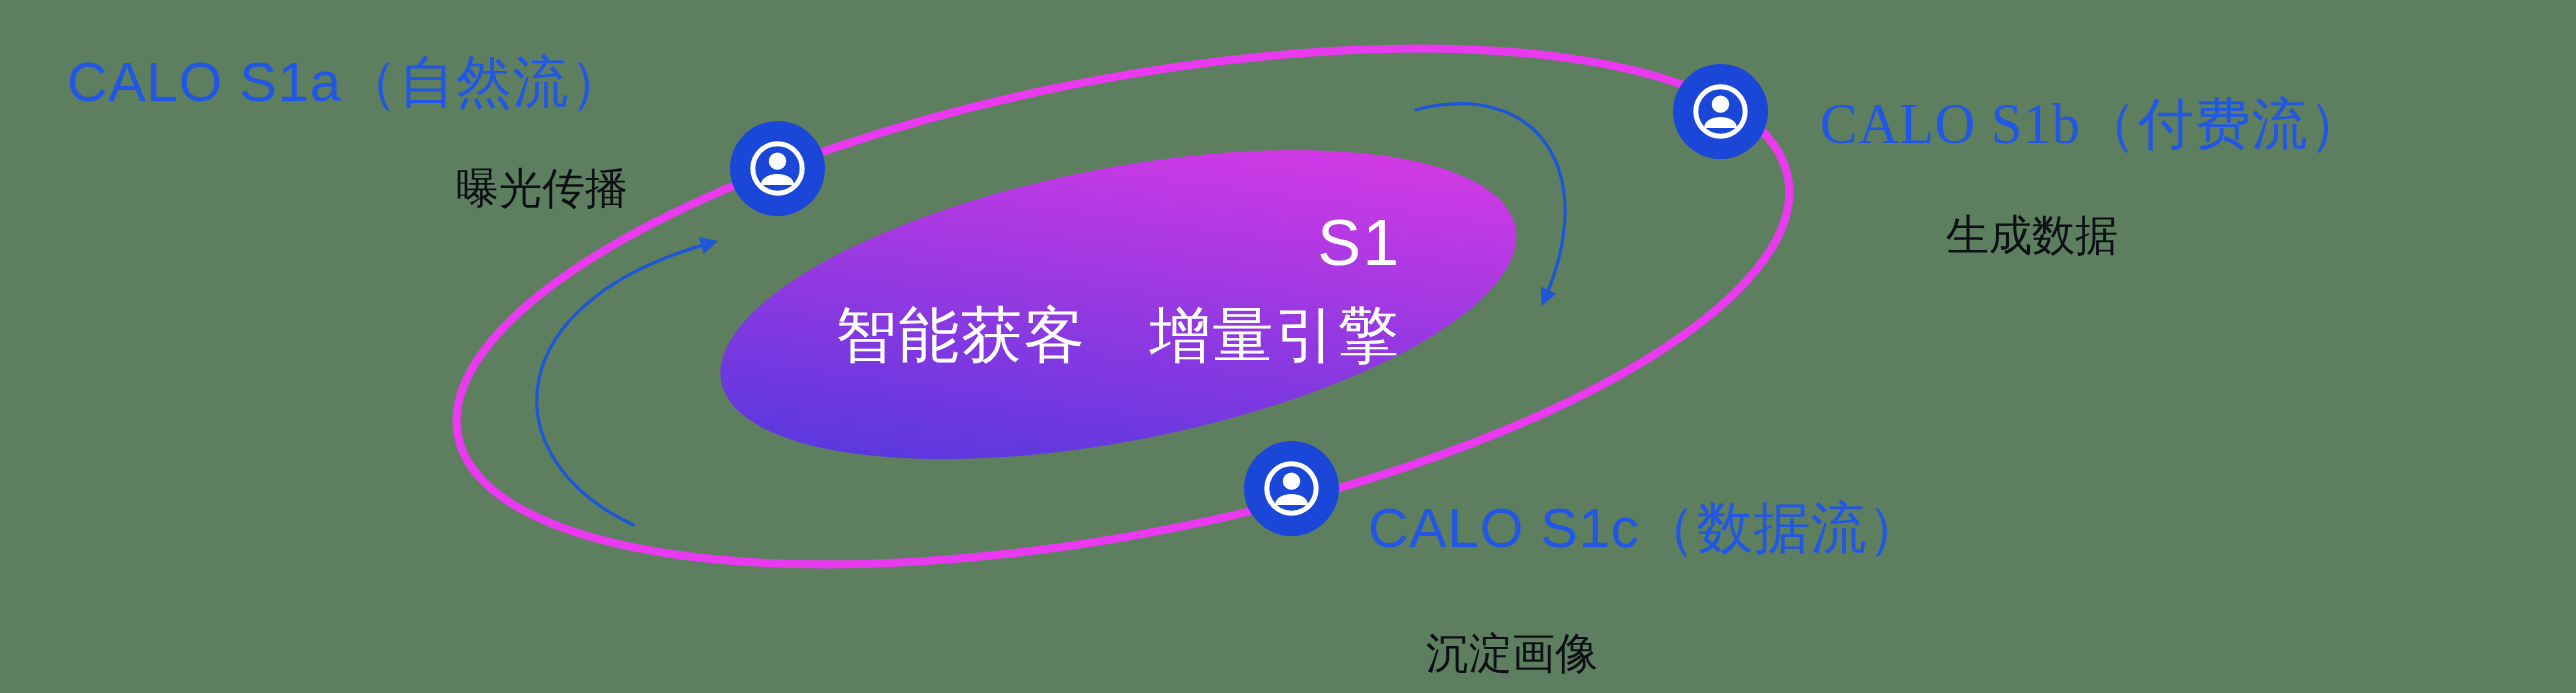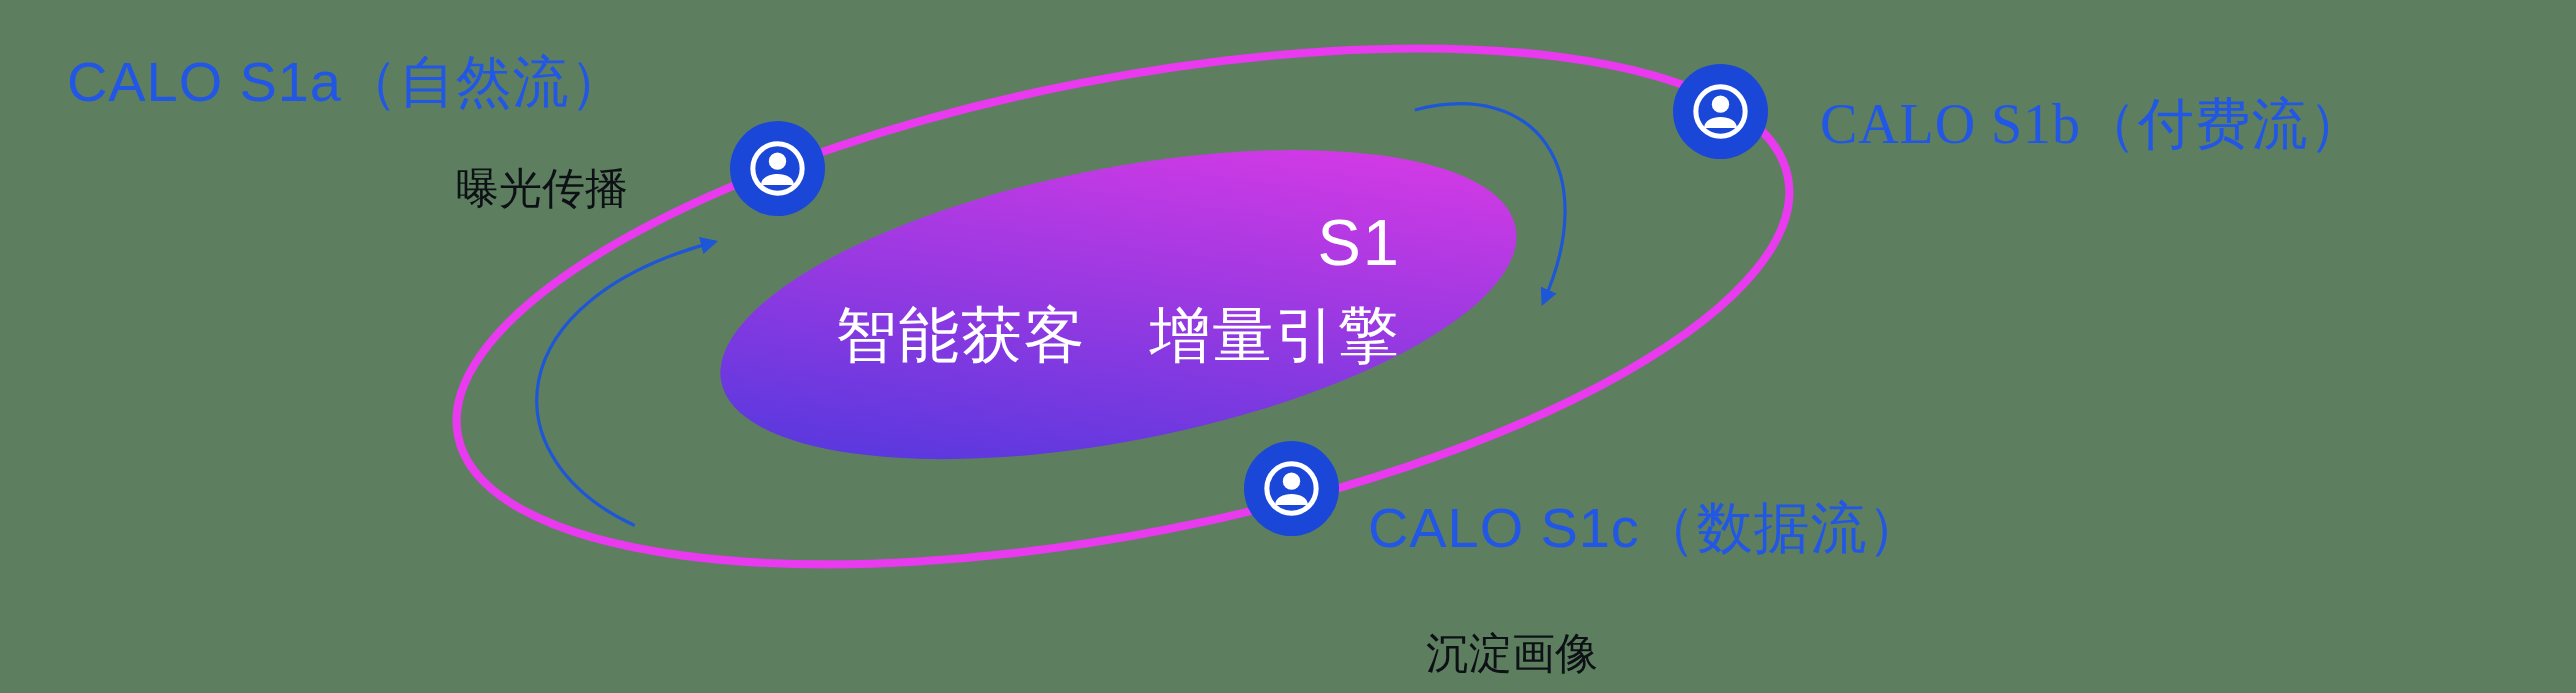--- a/index.html
+++ b/index.html
@@ -113,18 +113,19 @@
       <circle cx="52" cy="52" r="27" fill="none" stroke="#ffffff" stroke-width="5.5"></circle>
       <circle cx="52" cy="44" r="9.5" fill="#ffffff"></circle>
       <path d="M34 70 C34 54 70 54 70 70 Z" fill="#ffffff"></path>
     </svg>
   </div>
 
   <div class="label pos-label-s1a">CALO S1a（自然流）</div>
   <div class="subtitle pos-sub-s1a">曝光传播</div>
 
   <div class="label pos-label-s1b">CALO S1b（付费流）</div>
+  <div class="subtitle pos-sub-s1b">生成数据</div>
 
   <div class="label pos-label-s1c">CALO S1c（数据流）</div>
   <div class="subtitle pos-sub-s1c">沉淀画像</div>
 
 </div>
 
 
 </body></html>

